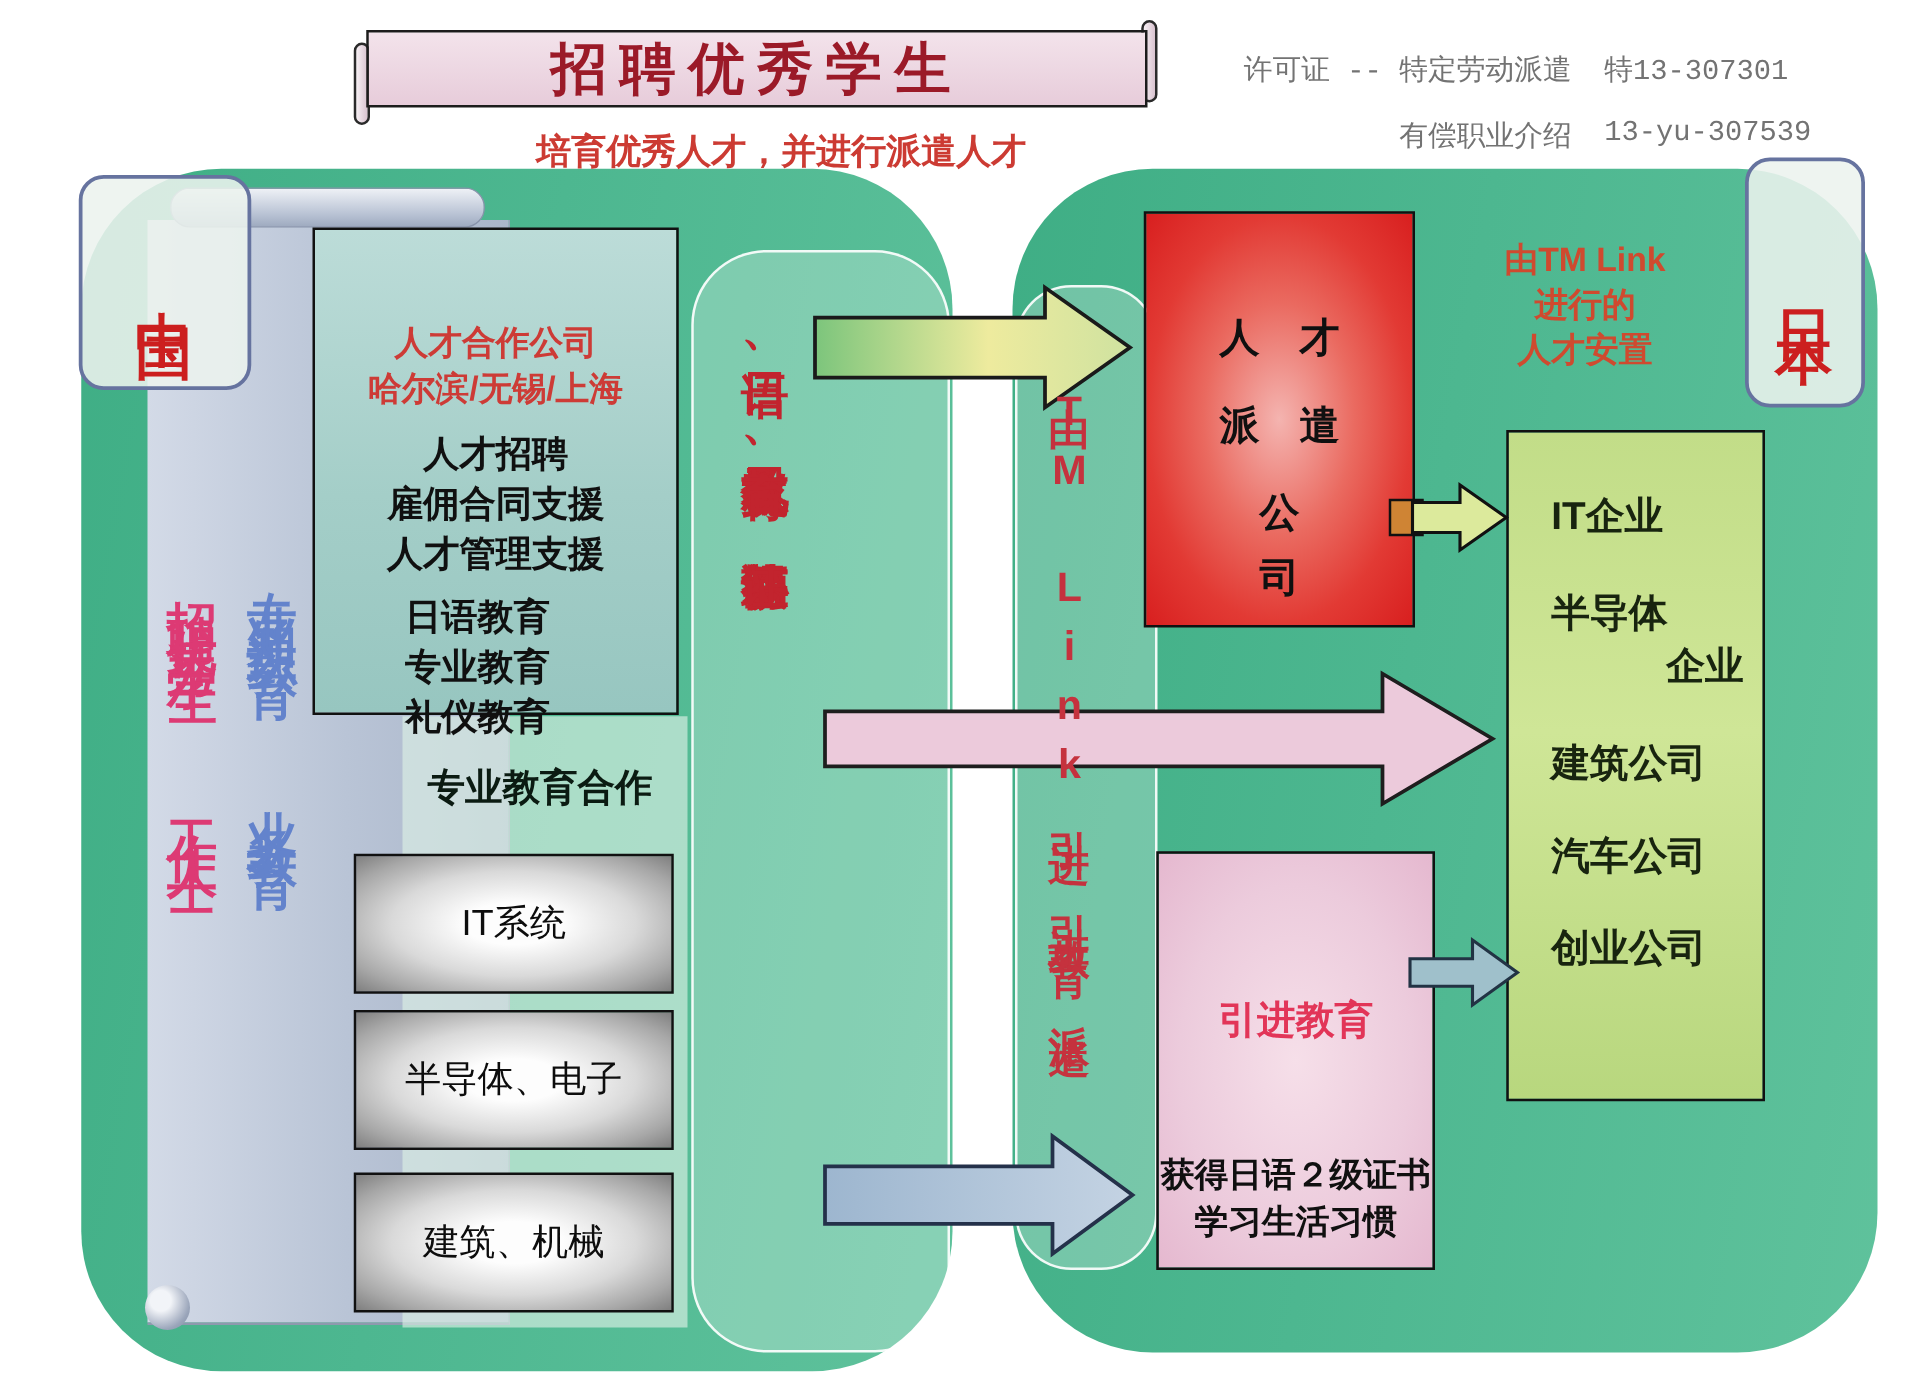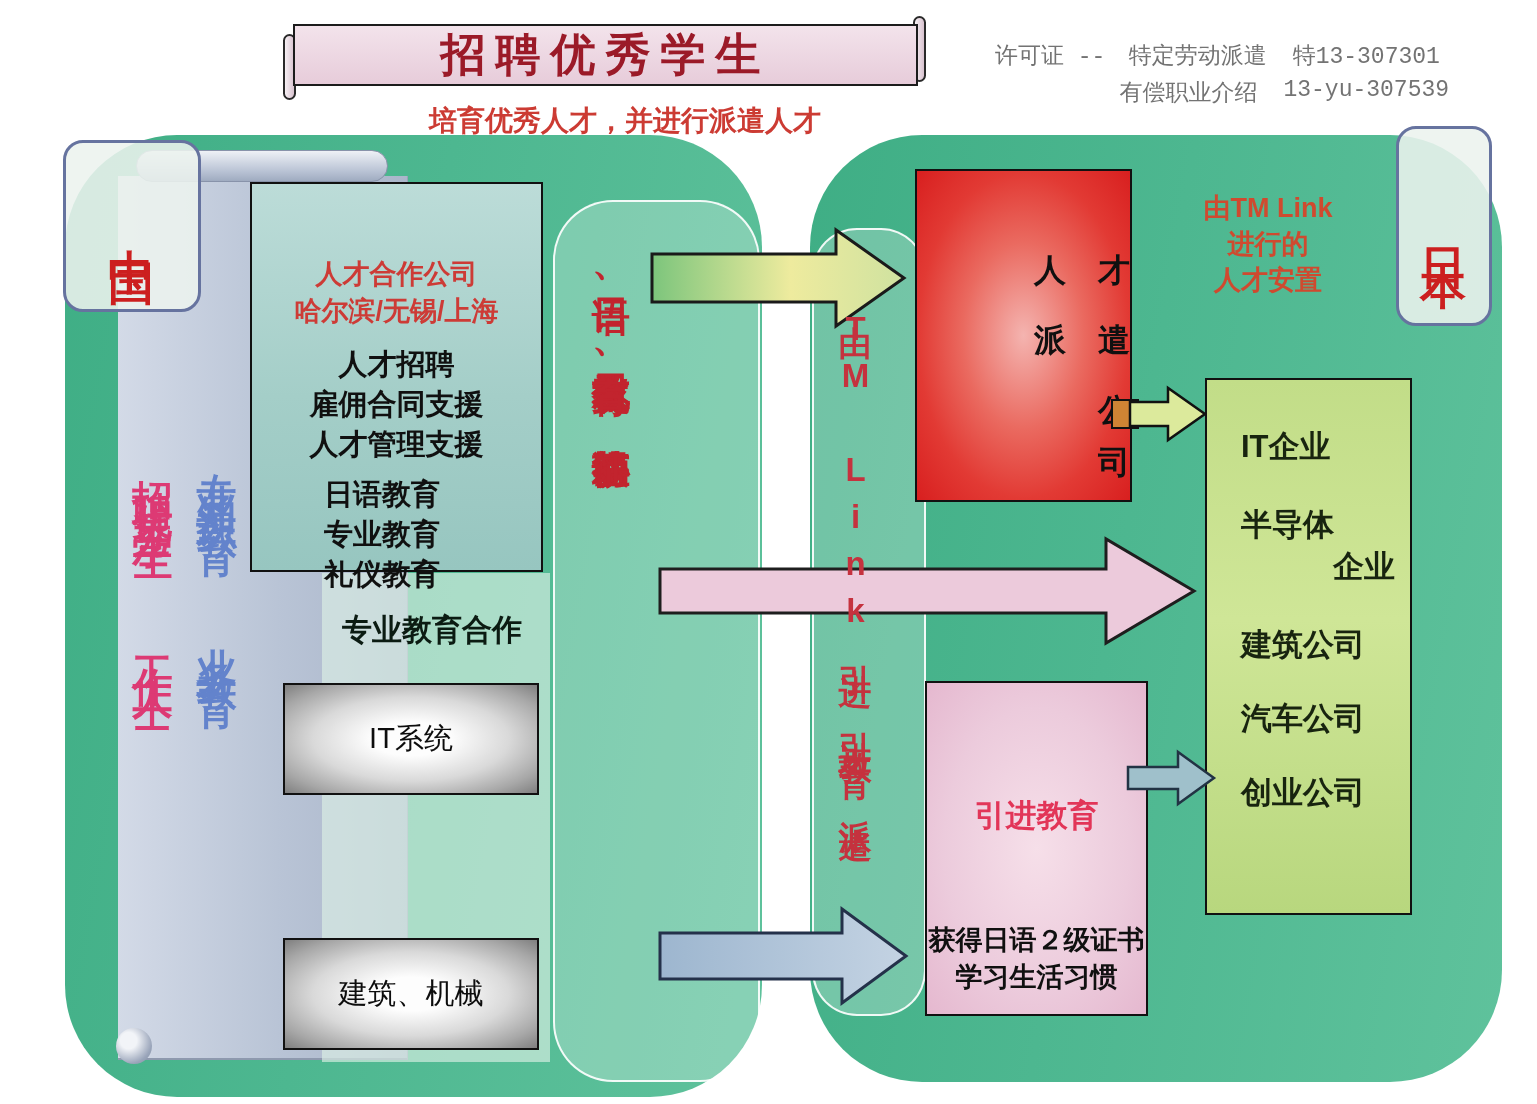--- a/index.html
+++ b/index.html
@@ -24,21 +24,21 @@
   .banner{
     background:linear-gradient(180deg,#f3e3eb,#e7ccda);
     border:2px solid #1c1c1c;
     display:flex;align-items:center;justify-content:center;
   }
   .banner-title{font-size:45px;font-weight:bold;color:#9b1a28;letter-spacing:10px;font-family:"Liberation Serif",serif;}
   .curl{background:linear-gradient(90deg,#f7f0f4,#d8c2cf);border:2px solid #2a2a2a;border-radius:7px;}
   .subtitle{font-size:28px;font-weight:bold;color:#cc3b33;text-align:center;font-family:"Liberation Serif",serif;}
 
   .license{font-size:23px;color:#737373;font-family:Liberation Mono, monospace;display:flex;gap:14px;}
-  .lic-col{display:flex;flex-direction:column;gap:6px;align-items:center;}
+  .lic-col{display:flex;flex-direction:column;gap:22px;}
   .lic-line{display:flex;gap:26px;}
 
   
   .country{
     background:rgba(236,243,238,0.88);
     border:3px solid #66739f;border-radius:20px;
     display:flex;align-items:center;justify-content:center;
   }
   .country .vtext{color:#cc1f1f;font-size:46px;letter-spacing:14px;}
 
@@ -74,29 +74,28 @@
 
   .gray-box{
     background:radial-gradient(ellipse at center,#fdfdfd 22%,#d9d9d9 55%,#a7a7a7 82%,#7f7f7f 100%);
     display:flex;align-items:center;justify-content:center;
     font-size:29px;font-weight:normal;color:#0d0d0d;
   }
   .pale-strip{background:rgba(219,240,229,0.65);}
 
   .red-box{
     background:radial-gradient(ellipse at center,#f4b4b0 0%,#ea6a60 40%,#e23a34 70%,#d81f1f 100%);
-    text-align:right;color:#101010;font-weight:bold;font-size:32px;
+    text-align:center;color:#101010;font-weight:bold;font-size:32px;
     padding-top:78px;
   }
   .red-box div{margin-bottom:26px;}
   .green-box{
     background:linear-gradient(180deg,#c2dd88 0%,#cfe697 45%,#b8d77e 100%);
     color:#18240f;font-weight:bold;font-size:31px;
     padding:46px 0 0 34px;
-    margin-top:34px;
   }
   .pink-box{
     background:radial-gradient(ellipse at center,#f6dfe9 0%,#eccbdc 60%,#e5b8cf 100%);
     text-align:center;
   }
   .pink-title{color:#e23558;font-weight:bold;font-size:31px;margin-top:112px;}
   .pink-lines{position:absolute;bottom:18px;left:-14px;right:-14px;color:#101010;font-weight:bold;font-size:27px;line-height:37px;white-space:nowrap;}
 
   .tm-note{color:#cf4a2f;font-weight:bold;font-size:27px;line-height:36px;text-align:center;}
 
@@ -162,20 +161,21 @@
     <div class="coop-edu">
       <div>日语教育</div>
       <div>专业教育</div>
       <div>礼仪教育</div>
     </div>
   </div>
 
   <div class="abs coop-label" style="left:342px;top:610px;">专业教育合作</div>
 
   <div class="abs outlined gray-box" style="left:283px;top:683px;width:256px;height:112px;">IT系统</div>
+  <div class="abs outlined gray-box" style="left:283px;top:808px;width:256px;height:112px;">半导体、电子</div>
   <div class="abs outlined gray-box" style="left:283px;top:938px;width:256px;height:112px;">建筑、机械</div>
 
   <div class="abs vtext vred" style="left:585px;top:268px;height:800px;font-size:38px;">日语、　日本文化及礼仪教育、　协助获得签证</div>
 
   <div class="abs vtext vimport" style="left:832px;top:300px;height:720px;font-size:33px;letter-spacing:10px;z-index:6;">由TM Link引进↓引进教育↓派遣</div>
 
   <div class="abs tm-note" style="left:1168px;top:190px;width:200px;">
     <div>由TM Link</div>
     <div>进行的</div>
     <div>人才安置</div>

